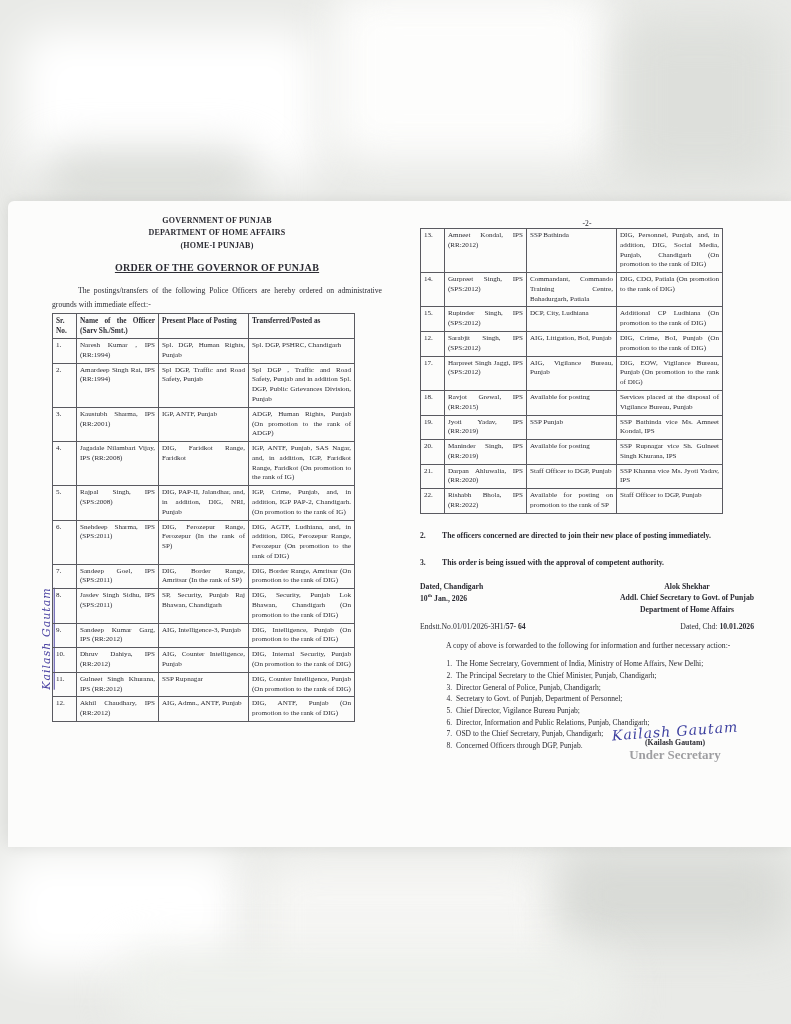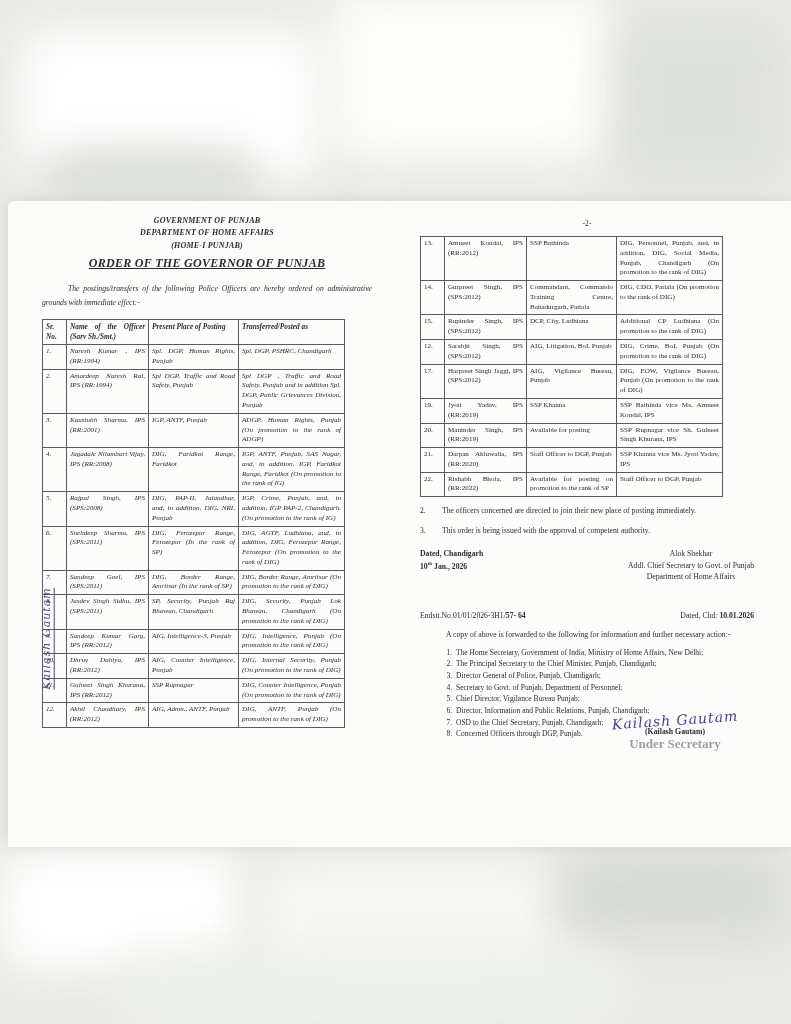--- a/index.html
+++ b/index.html
@@ -5,41 +5,41 @@
   html,body{margin:0;padding:0;}
   body{width:791px;height:1024px;position:relative;overflow:hidden;
        font-family:"Liberation Serif", serif; background:#e9eae7;}
   
   .backdrop{position:absolute;left:0;top:0;width:791px;height:1024px;overflow:hidden;}
   .blob{position:absolute;filter:blur(22px);border-radius:30px;}
   
   .sheet{position:absolute;left:8px;top:201px;width:783px;height:646px;
          background:#fcfcfb;box-shadow:0 0 14px rgba(0,0,0,.08);border-radius:6px 0 0 0;}
   .page{position:absolute;top:14px;color:#2b2b33;}
-  .page1{left:34px;width:330px;font-style:italic;}
+  .page1{left:44px;width:330px;}
   .page2{left:412px;width:334px;}
   .b{font-weight:bold;}
   .hline{font-size:8px;font-weight:bold;line-height:1.55;text-align:center;letter-spacing:.2px;}
-  .order-title{font-size:12px;font-weight:bold;text-decoration:underline;text-align:center;margin-top:4px;letter-spacing:.3px;}
+  .order-title{font-size:10px;font-weight:bold;text-decoration:underline;text-align:center;margin-top:10px;letter-spacing:.3px;}
   .intro{font-size:7.7px;line-height:1.85;text-align:justify;text-indent:26px;margin-top:11px;}
-  table.tt{border-collapse:collapse;margin-top:8px;width:258px;table-layout:fixed;}
+  table.tt{border-collapse:collapse;width:258px;table-layout:fixed;}
   table.tt td,table.tt th{border:1px solid #5a5a60;font-size:7.1px;line-height:1.38;
       padding:2px 3px;vertical-align:top;text-align:justify;word-wrap:break-word;}
   table.tt th{font-size:7.3px;line-height:1.4;}
   .c0{width:24px;} .c1{width:82px;} .c2{width:90px;} .c3{width:106px;}
   th.c0,td.c0{text-align:left;}
   th.c1{text-align:left;} th.c2,th.c3{text-align:center;}
   .pgnum{font-size:7.6px;text-align:center;margin-top:4px;}
-  .para{font-size:7.7px;line-height:1.5;margin-top:8px;text-align:justify;}
+  .para{font-size:7.7px;line-height:1.5;margin-top:16px;text-align:justify;font-weight:bold;}
   .para .num{display:inline-block;width:22px;}
   .dated-row{display:flex;justify-content:space-between;margin-top:12px;align-items:flex-start;}
   .dated-left{font-size:7.7px;font-weight:bold;line-height:1.5;}
-  .sig-block{font-size:7.7px;font-weight:normal;text-align:center;line-height:1.5;}
+  .sig-block{font-size:7.7px;font-weight:bold;text-align:center;line-height:1.5;}
   sup{font-size:5px;}
-  .endst-row{display:flex;justify-content:space-between;margin-top:28px;font-size:7.7px;}
+  .endst-row{display:flex;justify-content:space-between;margin-top:7px;font-size:7.7px;}
   .forward{font-size:7.7px;line-height:1.55;text-align:justify;text-indent:26px;margin-top:9px;}
   ol.cc{margin:6px 0 0 0;padding-left:34px;font-size:7.5px;line-height:1.55;}
   ol.cc li{padding-left:2px;}
   .final-sig{width:150px;margin:-28px 4px 0 auto;text-align:center;position:relative;}
   .script{font-family:"DejaVu Serif", serif;font-style:italic;color:#3c3f9f;
           font-size:14px;transform:rotate(-4deg);letter-spacing:1px;white-space:nowrap;}
   .printed{font-size:7.8px;font-weight:bold;margin-top:-1px;}
   .stitle{font-size:13px;font-weight:bold;opacity:.45;filter:blur(.4px);}
   .margin-sig{position:absolute;left:-12px;top:430px;transform:rotate(-90deg);
       font-family:"DejaVu Serif", serif;font-style:italic;color:#4a42a2;font-size:11px;
@@ -87,21 +87,21 @@
       </thead>
       <tbody>
           <tr>
             <td class="c0">1.</td>
             <td class="c1">Naresh Kumar , IPS (RR:1994)</td>
             <td class="c2">Spl. DGP, Human Rights, Punjab</td>
             <td class="c3">Spl. DGP, PSHRC, Chandigarh</td>
           </tr>
           <tr>
             <td class="c0">2.</td>
-            <td class="c1">Amardeep Naresh Rai, IPS  (RR:1994)</td>
+            <td class="c1">Amardeep Singh Rai, IPS  (RR:1994)</td>
             <td class="c2">Spl DGP, Traffic and Road Safety, Punjab</td>
             <td class="c3">Spl DGP , Traffic and Road Safety, Punjab and in addition Spl. DGP, Public Grievances Division, Punjab</td>
           </tr>
           <tr>
             <td class="c0">3.</td>
             <td class="c1">Kaustubh Sharma, IPS (RR:2001)</td>
             <td class="c2">IGP, ANTF, Punjab</td>
             <td class="c3">ADGP, Human Rights, Punjab (On promotion to the rank of ADGP)</td>
           </tr>
           <tr>
@@ -197,23 +197,29 @@
             <td class="c2">AIG, Litigation, BoI, Punjab</td>
             <td class="c3">DIG, Crime, BoI, Punjab (On promotion to the rank of DIG)</td>
           </tr>
           <tr>
             <td class="c0">17.</td>
             <td class="c1">Harpreet Singh Jaggi, IPS (SPS:2012)</td>
             <td class="c2">AIG, Vigilance Bureau, Punjab</td>
             <td class="c3">DIG, EOW, Vigilance Bureau, Punjab (On promotion to the rank of DIG)</td>
           </tr>
           <tr>
+            <td class="c0">18.</td>
+            <td class="c1">Ravjot Grewal, IPS (RR:2015)</td>
+            <td class="c2">Available for posting</td>
+            <td class="c3">Services placed at the disposal of Vigilance Bureau, Punjab</td>
+          </tr>
+          <tr>
             <td class="c0">19.</td>
             <td class="c1">Jyoti Yadav, IPS (RR:2019)</td>
-            <td class="c2">SSP Khanna</td>
+            <td class="c2">SSP Punjab</td>
             <td class="c3">SSP Bathinda vice Ms. Amneet Kondal, IPS</td>
           </tr>
           <tr>
             <td class="c0">20.</td>
             <td class="c1">Maninder Singh, IPS (RR:2019)</td>
             <td class="c2">Available for posting</td>
             <td class="c3">SSP Rupnagar vice Sh. Gulneet Singh Khurana, IPS</td>
           </tr>
           <tr>
             <td class="c0">21.</td>

